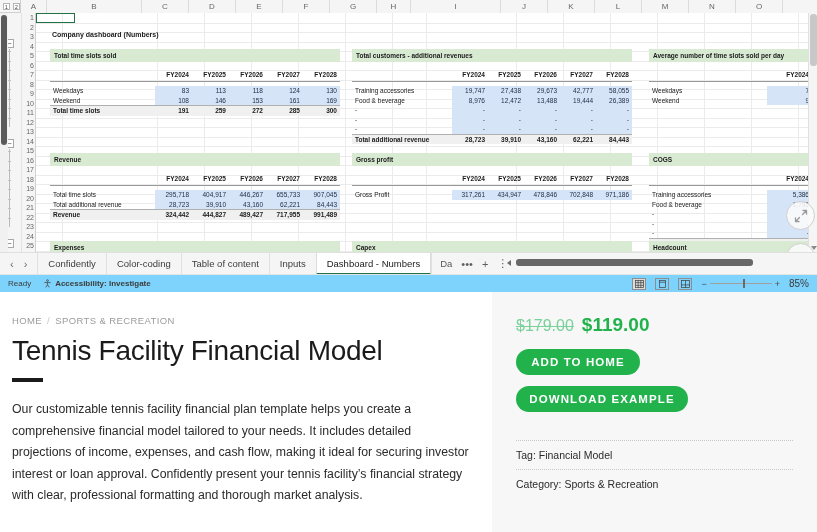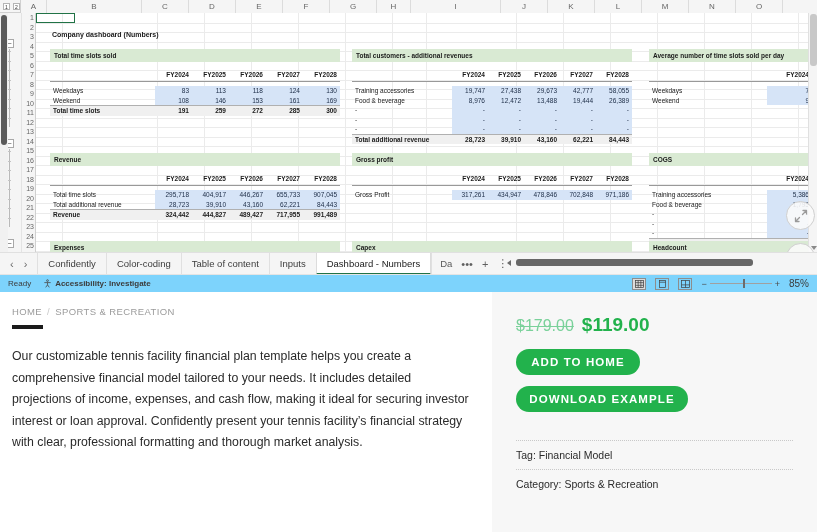--- a/index.html
+++ b/index.html
@@ -225,21 +225,21 @@
   
   .product {
     position: absolute; top: 292px; left: 0;
     width: 817px; height: 240px;
     background: #ffffff;
     display: flex;
   }
   .prod-left { width: 492px; padding: 14px 22px 0 12px; }
   .breadcrumb {
     font-size: 9.5px; letter-spacing: 0.4px; color: #9b9b9b;
-    display: flex; gap: 5px; margin-bottom: 8px;
+    display: flex; gap: 5px; margin-bottom: 8px; margin-top: 9px;
   }
   .breadcrumb .crumb { color: #9b9b9b; }
   .breadcrumb .sep { color: #c8c8c8; }
   h1.prod-title {
     font-size: 28px; font-weight: normal; color: #1b1b1b;
     letter-spacing: -0.3px; line-height: 34px; margin-bottom: 10px;
   }
   .title-rule { width: 31px; height: 4px; background: #1b1b1b; margin-bottom: 17px; }
   .prod-desc {
     font-size: 12.3px; line-height: 21.5px; color: #2b2b2b;
@@ -804,20 +804,21 @@
   </div>
 </div>
 
 <div class="product">
   <div class="prod-left">
     <div class="breadcrumb">
       <span class="crumb">HOME</span>
       <span class="sep">/</span>
       <span class="crumb">SPORTS &amp; RECREATION</span>
     </div>
+    <h1 class="prod-title">Tennis Facility Financial Model</h1>
     <div class="title-rule"></div>
     <p class="prod-desc">Our customizable tennis facility financial plan template helps you create a comprehensive financial model tailored to your needs. It includes detailed projections of income, expenses, and cash flow, making it ideal for securing investor interest or loan approval. Confidently present your tennis facility’s financial strategy with clear, professional formatting and thorough market analysis.</p>
   </div>
 
   <div class="prod-right">
     <div class="price-row">
       <span class="price-old">$179.00</span>
       <span class="price-new">$119.00</span>
     </div>
     <button class="btn btn-cart">ADD TO HOME</button>

